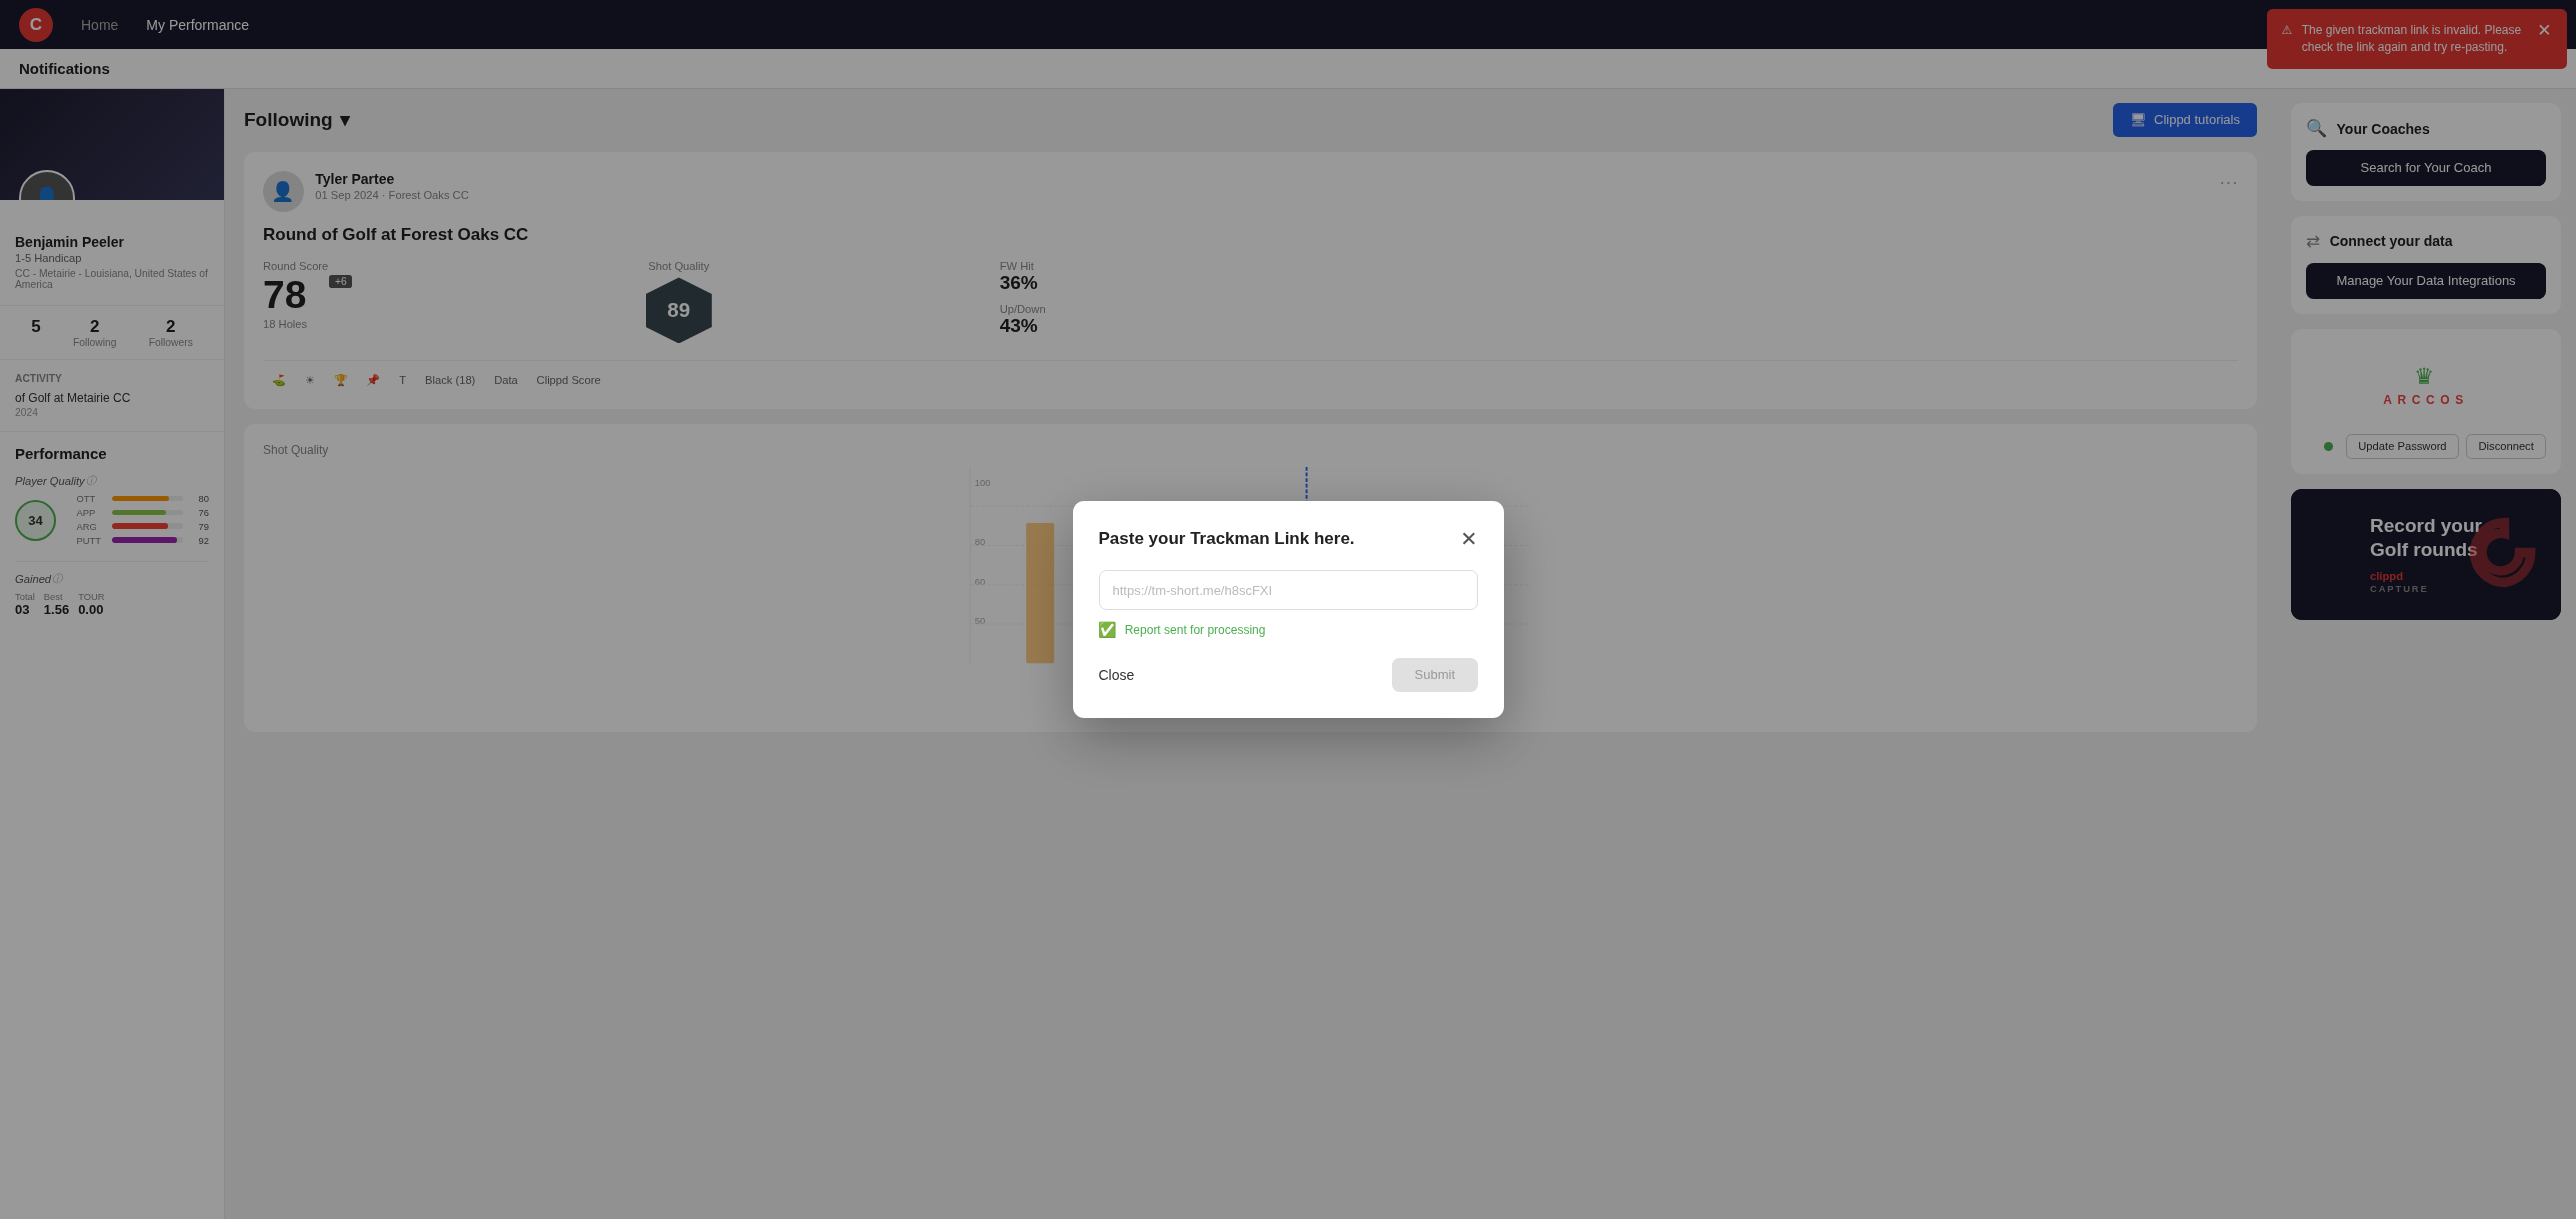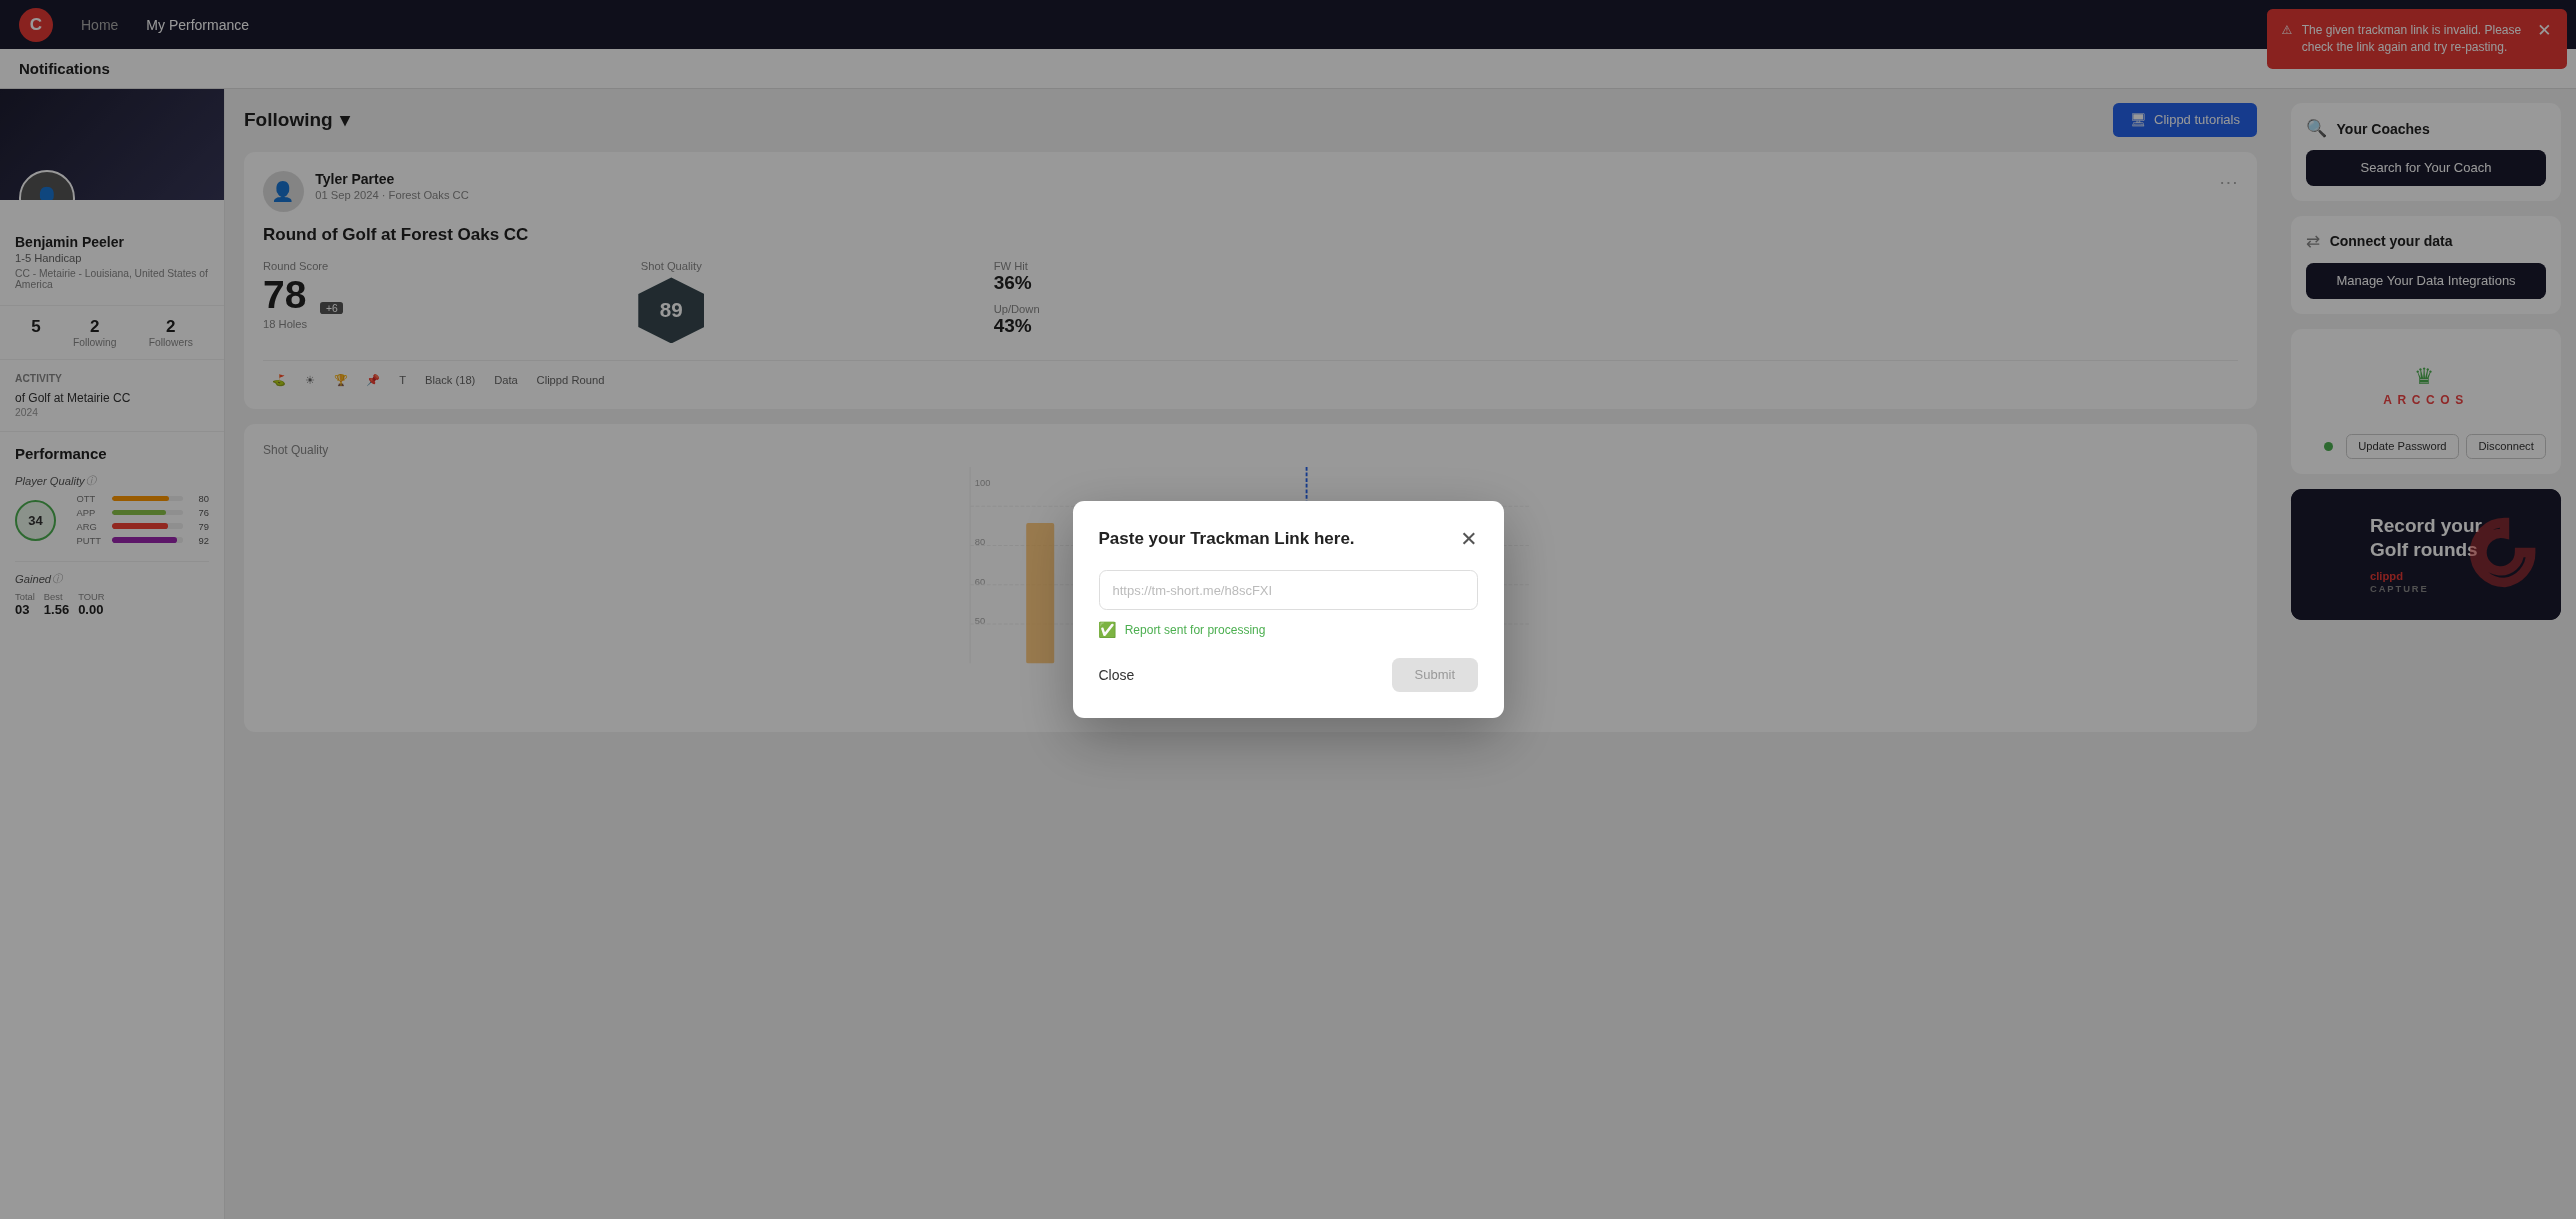--- a/index.html
+++ b/index.html
@@ -523,21 +523,21 @@
         <div class="card-user-info">
           <div class="card-username">Tyler Partee</div>
           <div class="card-meta">01 Sep 2024 · Forest Oaks CC</div>
         </div>
         <div class="card-more">···</div>
       </div>
       <div class="card-title">Round of Golf at Forest Oaks CC</div>
       <div class="card-stats-grid">
         <div class="round-score-block">
           <div class="rs-label">Round Score</div>
-          <div style="display:flex;align-items:flex-end;gap:14px">
+          <div style="display:flex;align-items:flex-start;gap:23px">
             <span class="rs-value">78</span>
             <span class="rs-badge">+6</span>
           </div>
           <div class="rs-holes">18 Holes</div>
         </div>
         <div class="shot-quality-block">
           <div class="sq-label">Shot Quality</div>
           <div class="sq-hex">
             <span class="sq-value">89</span>
           </div>
@@ -554,21 +554,21 @@
         </div>
       </div>
       <div class="card-tabs">
         <div class="card-tab">⛳</div>
         <div class="card-tab">☀</div>
         <div class="card-tab">🏆</div>
         <div class="card-tab">📌</div>
         <div class="card-tab">T</div>
         <div class="card-tab">Black (18)</div>
         <div class="card-tab">Data</div>
-        <div class="card-tab">Clippd Round</div>
+        <div class="card-tab">Clippd Score</div>
       </div>
     </div>
 
     <div style="background:white;border-radius:11.2px;padding:19px;margin-bottom:15px;min-height:281px">
       <div style="font-size:12px;color:#888;margin-bottom:9.4px">Shot Quality</div>
       <svg width="100%" height="243" viewBox="0 0 600 260">
         <line x1="0" y1="0" x2="0" y2="210" stroke="#eee" stroke-width="1"></line>
         <text x="5" y="20" font-size="10" fill="#aaa">100</text>
         <line x1="0" y1="42" x2="600" y2="42" stroke="#eee" stroke-width="1" stroke-dasharray="4,2"></line>
         <text x="5" y="84" font-size="10" fill="#aaa">80</text>

